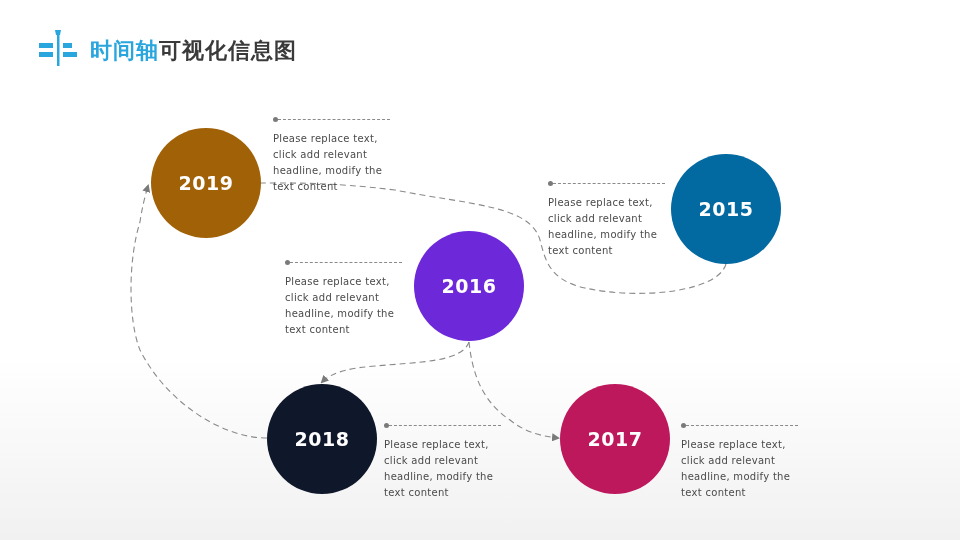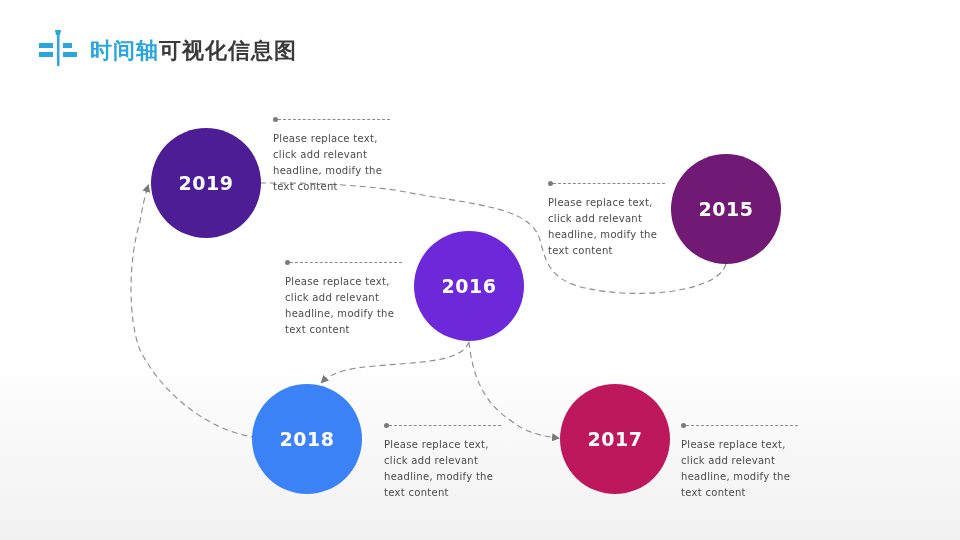--- a/index.html
+++ b/index.html
@@ -67,37 +67,37 @@
     <path d="M726,264 C718,292 640,300 585,288 C548,280 545,258 540,240 C530,205 470,205 395,190 C330,182 290,183 252,183" marker-end="url(#arrow)"></path>
 
     <path d="M469,342 C462,362 420,362 375,366 C350,368 332,372 322,382" marker-end="url(#arrow)"></path>
 
     <path d="M469,342 C472,370 480,400 510,420 C525,432 540,436 558,438" marker-end="url(#arrow)"></path>
 
     <path d="M267,438 C220,438 165,400 140,350 C128,320 128,260 140,222 C142,208 145,196 148,186" marker-end="url(#arrow)"></path>
   </g>
 </svg>
 
-<div class="node" style="left:151px; top:128px; background:#4c1d95;text-align:center;">
+<div class="node" style="left:151px; top:128px; background:#a16207;text-align:center;">
   <span>2019</span>
 </div>
 <div class="desc" style="left:273px; top:117px;">
   <div class="leader">
       <span class="dot"></span>
       <span class="dash"></span>
     </div>
   <div class="text">
     <div>Please replace text,</div>
     <div>click add relevant</div>
     <div>headline, modify the</div>
     <div>text content</div>
   </div>
 </div>
 
-<div class="node" style="left:671px; top:154px; background:#701a75;">
+<div class="node" style="left:671px; top:154px; background:#0369a1;">
   <span>2015</span>
 </div>
 <div class="desc" style="left:548px; top:181px;">
   <div class="leader">
       <span class="dot"></span>
       <span class="dash"></span>
     </div>
   <div class="text">
     <div>Please replace text,</div>
     <div>click add relevant</div>
@@ -115,21 +115,21 @@
       <span class="dash"></span>
     </div>
   <div class="text">
     <div>Please replace text,</div>
     <div>click add relevant</div>
     <div>headline, modify the</div>
     <div>text content</div>
   </div>
 </div>
 
-<div class="node" style="left:252px; top:384px; background:#3b82f6;">
+<div class="node" style="left:267px; top:384px; background:#0f172a;">
   <span>2018</span>
 </div>
 <div class="desc" style="left:384px; top:423px;">
   <div class="leader">
       <span class="dot"></span>
       <span class="dash"></span>
     </div>
   <div class="text">
     <div>Please replace text,</div>
     <div>click add relevant</div>

